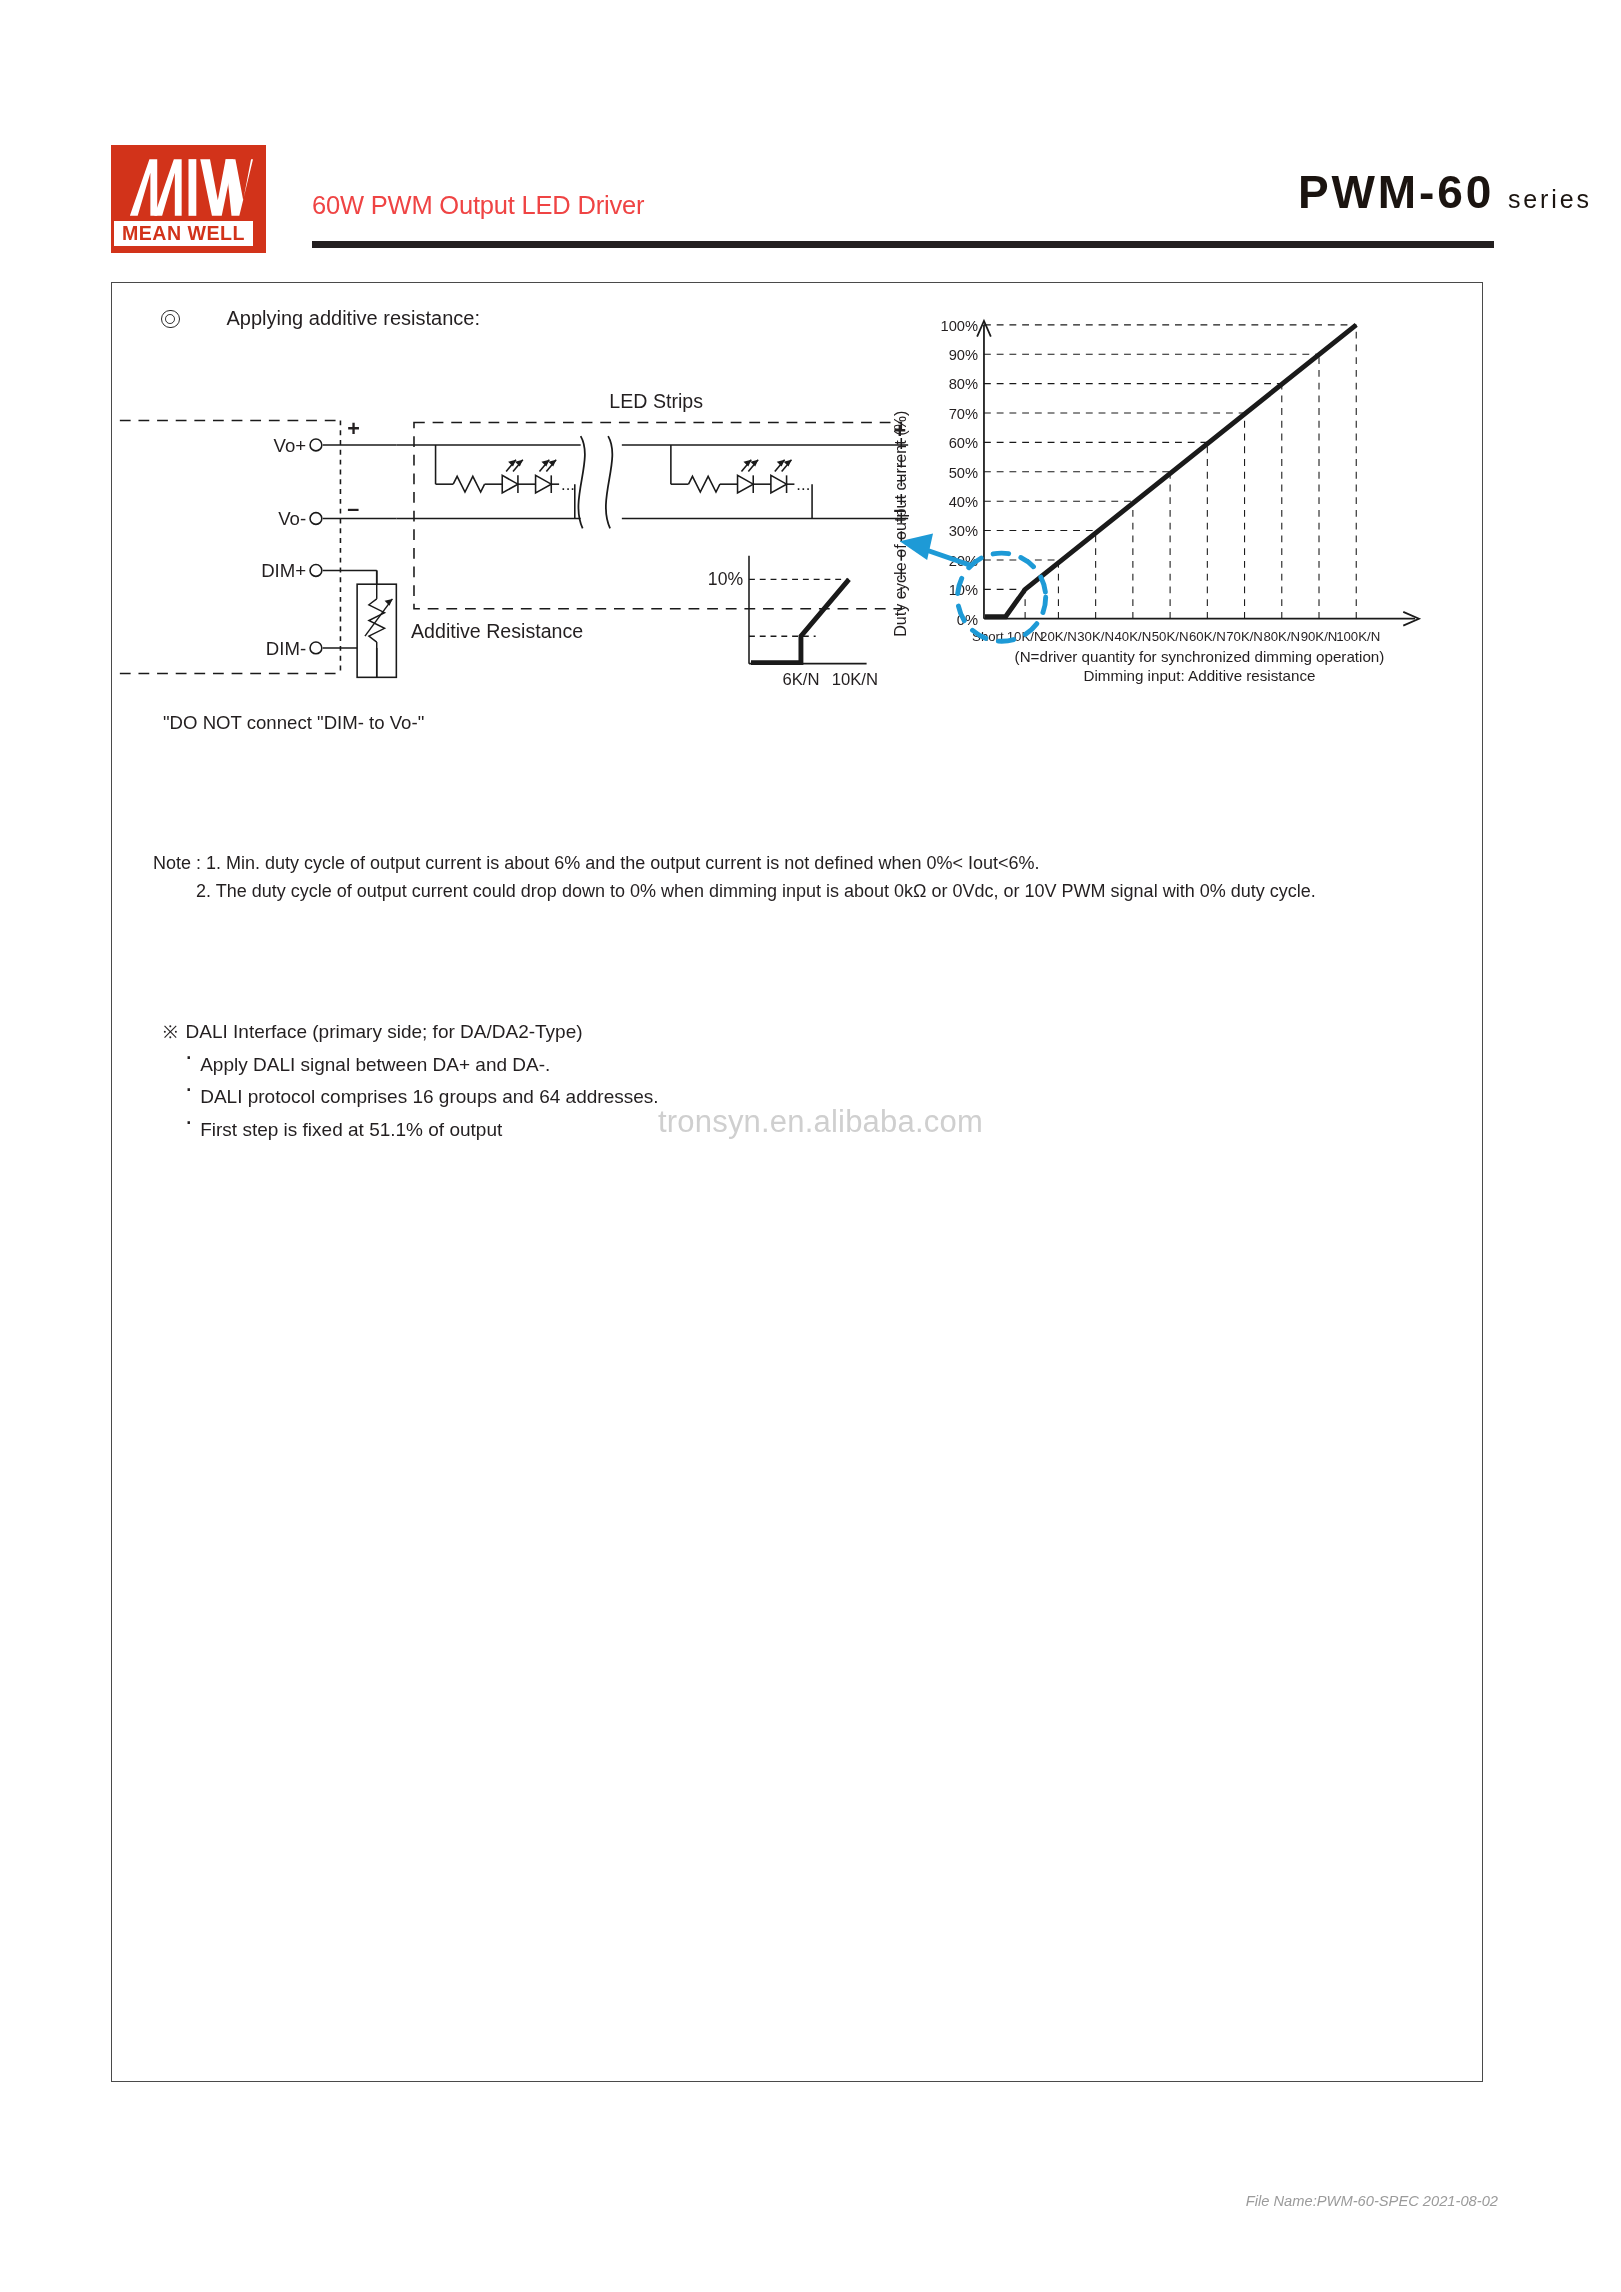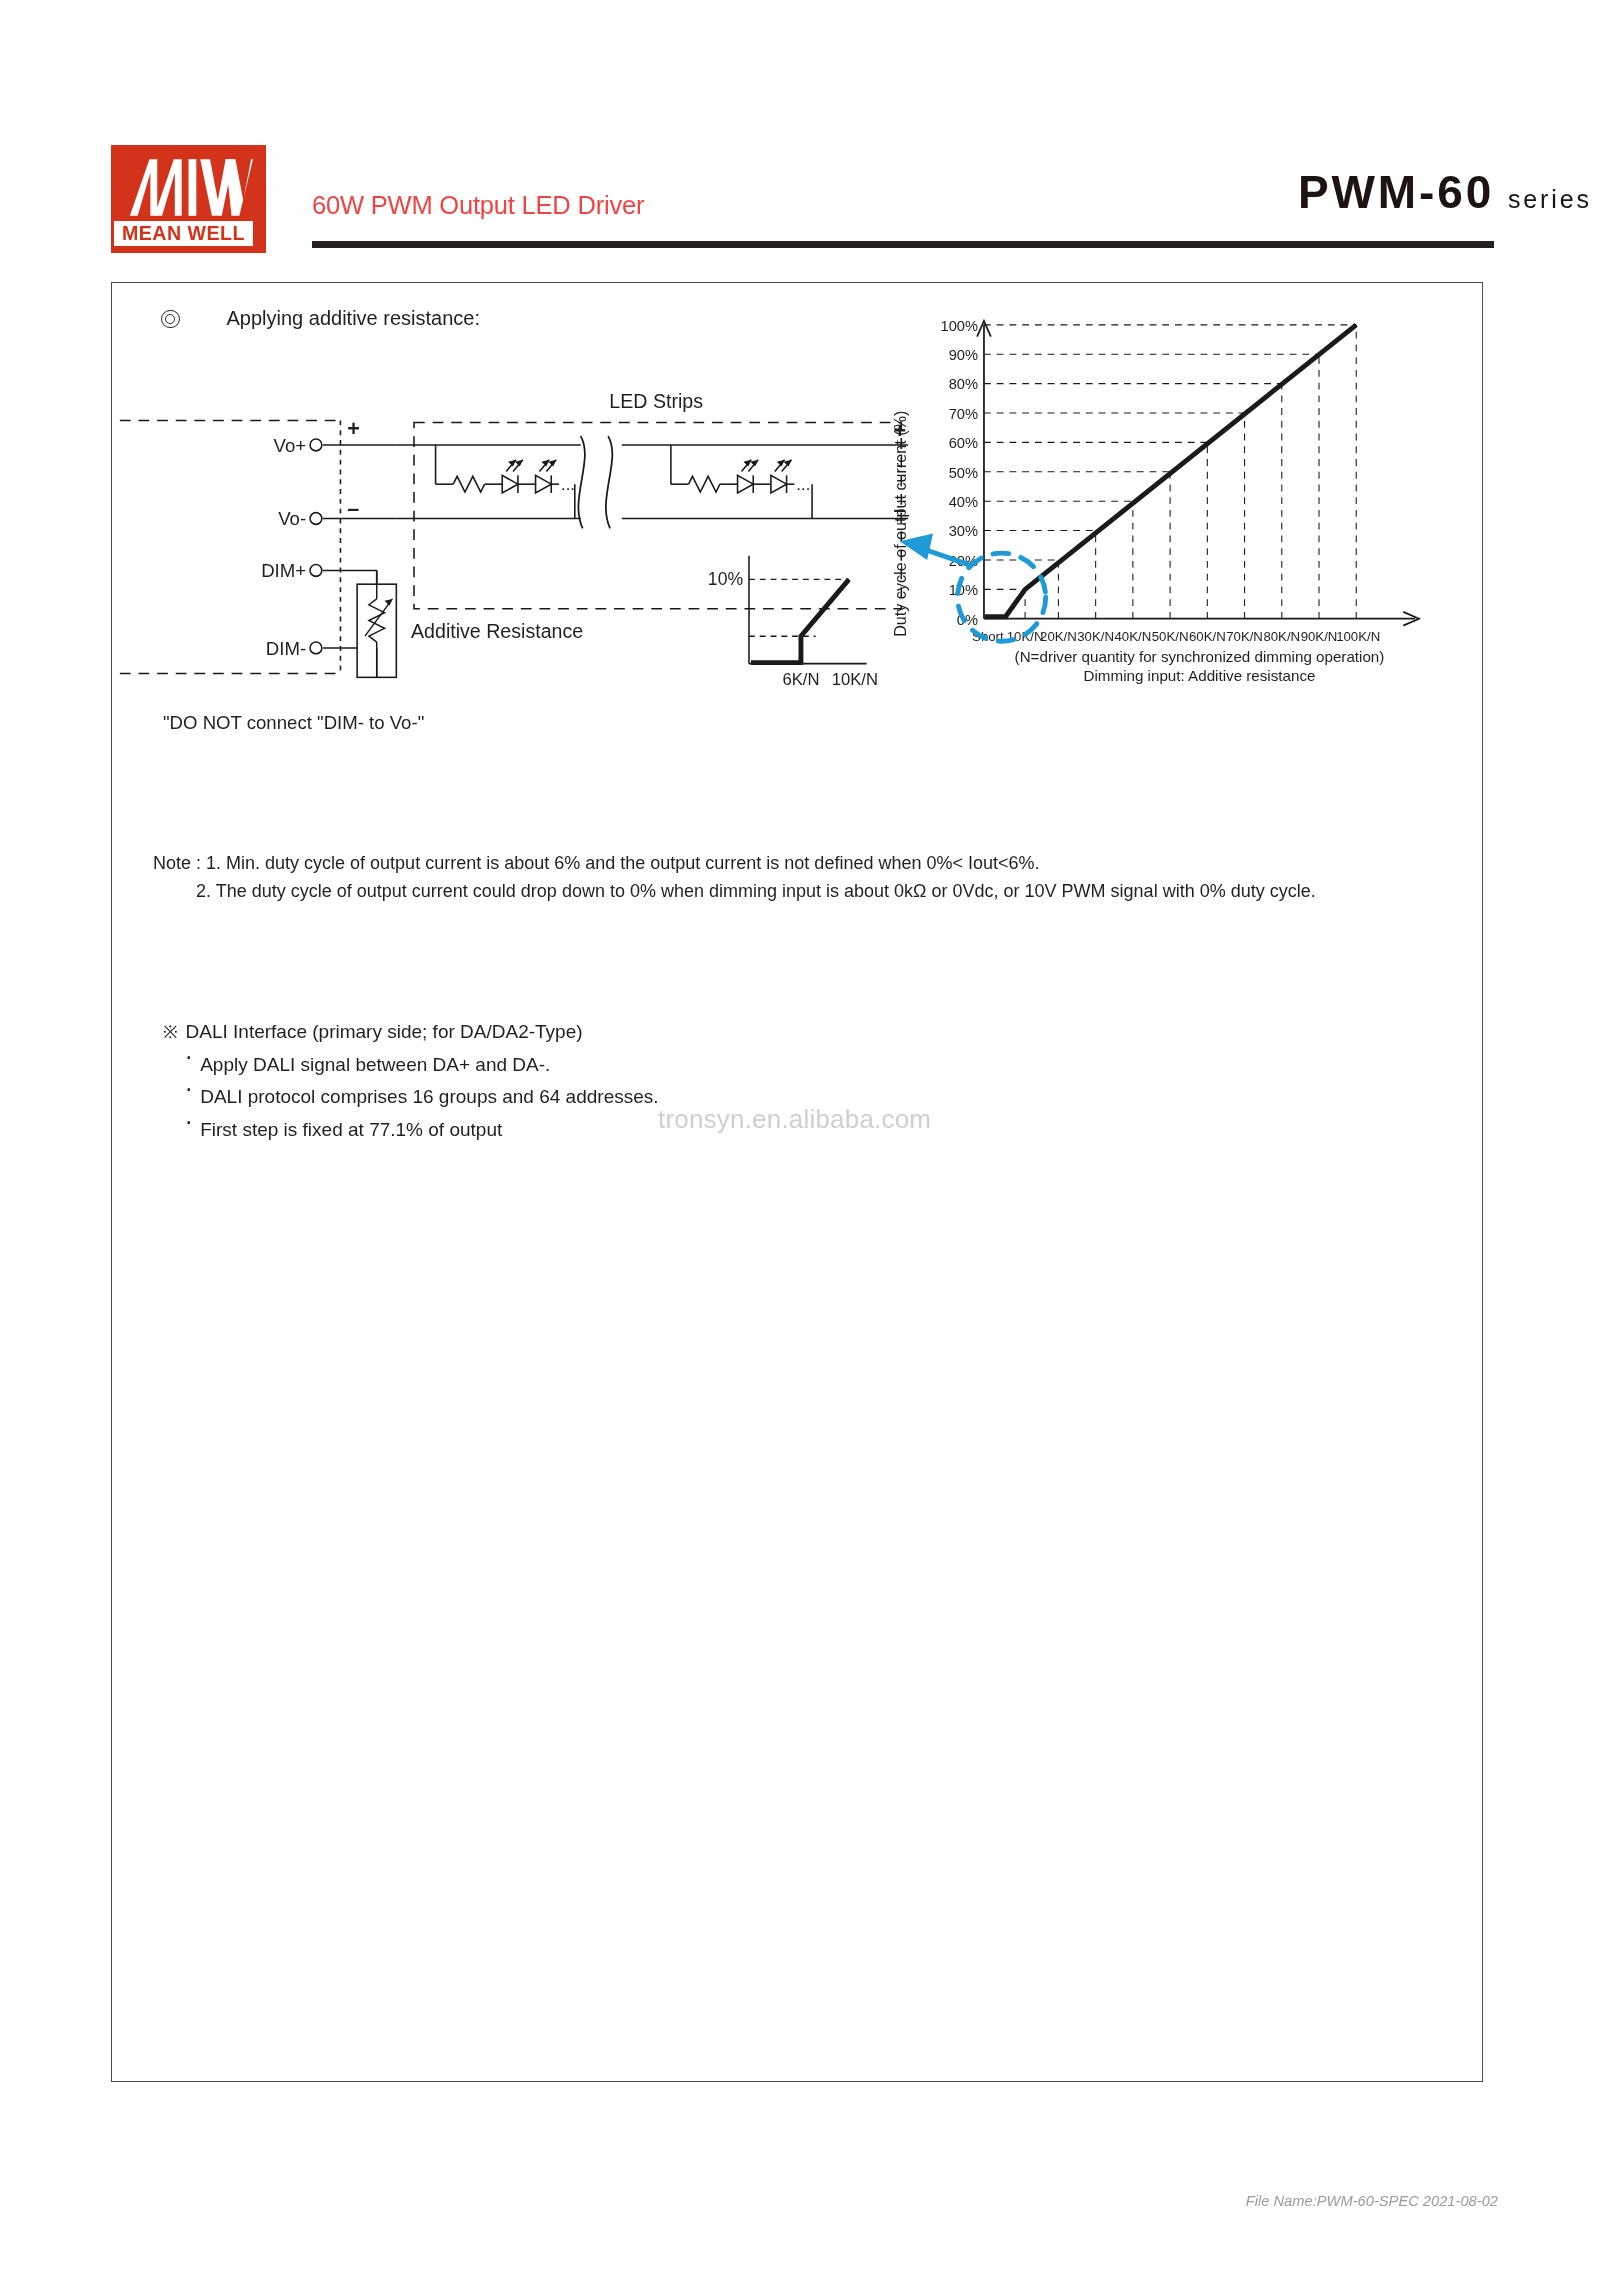--- a/index.html
+++ b/index.html
@@ -114,21 +114,21 @@
   #dali ul { list-style:none; padding-left:19.6px; margin-top:0; }
   #dali li { position:relative; padding-left:17.6px; }
   #dali li:before {
     content:"\00B7"; position:absolute; left:2px; top:-4.9px;
     font-size:25.5px; line-height:1;
   }
 
   
   #watermark {
     position:absolute; left:546px; top:821px;
-    font-size:26px; color:#cfcfcf; letter-spacing:0.2px;
+    font-size:31px; color:#cfcfcf; letter-spacing:0.2px;
     white-space:nowrap;
   }
 
   
   #footer {
     position:absolute; right:123px; top:2193px;
     font-size:14.7px; font-style:italic; color:#9b9b9b;
     white-space:nowrap;
   }
 </style>
@@ -420,21 +420,21 @@
   </div>
 
   <div id="dali">
     <div class="head">
       <span class="xmark">※</span>
       <span>DALI Interface  (primary side; for DA/DA2-Type)</span>
     </div>
     <ul>
       <li>Apply DALI signal between DA+ and DA-.</li>
       <li>DALI protocol comprises 16 groups and 64 addresses.</li>
-      <li>First step is fixed at 77.1% of output</li>
+      <li>First step is fixed at 51.1% of output</li>
     </ul>
   </div>
 
   <div id="watermark">tronsyn.en.alibaba.com</div>
 
 </div>
 
 <div id="footer">File Name:PWM-60-SPEC   2021-08-02</div>
 
 

